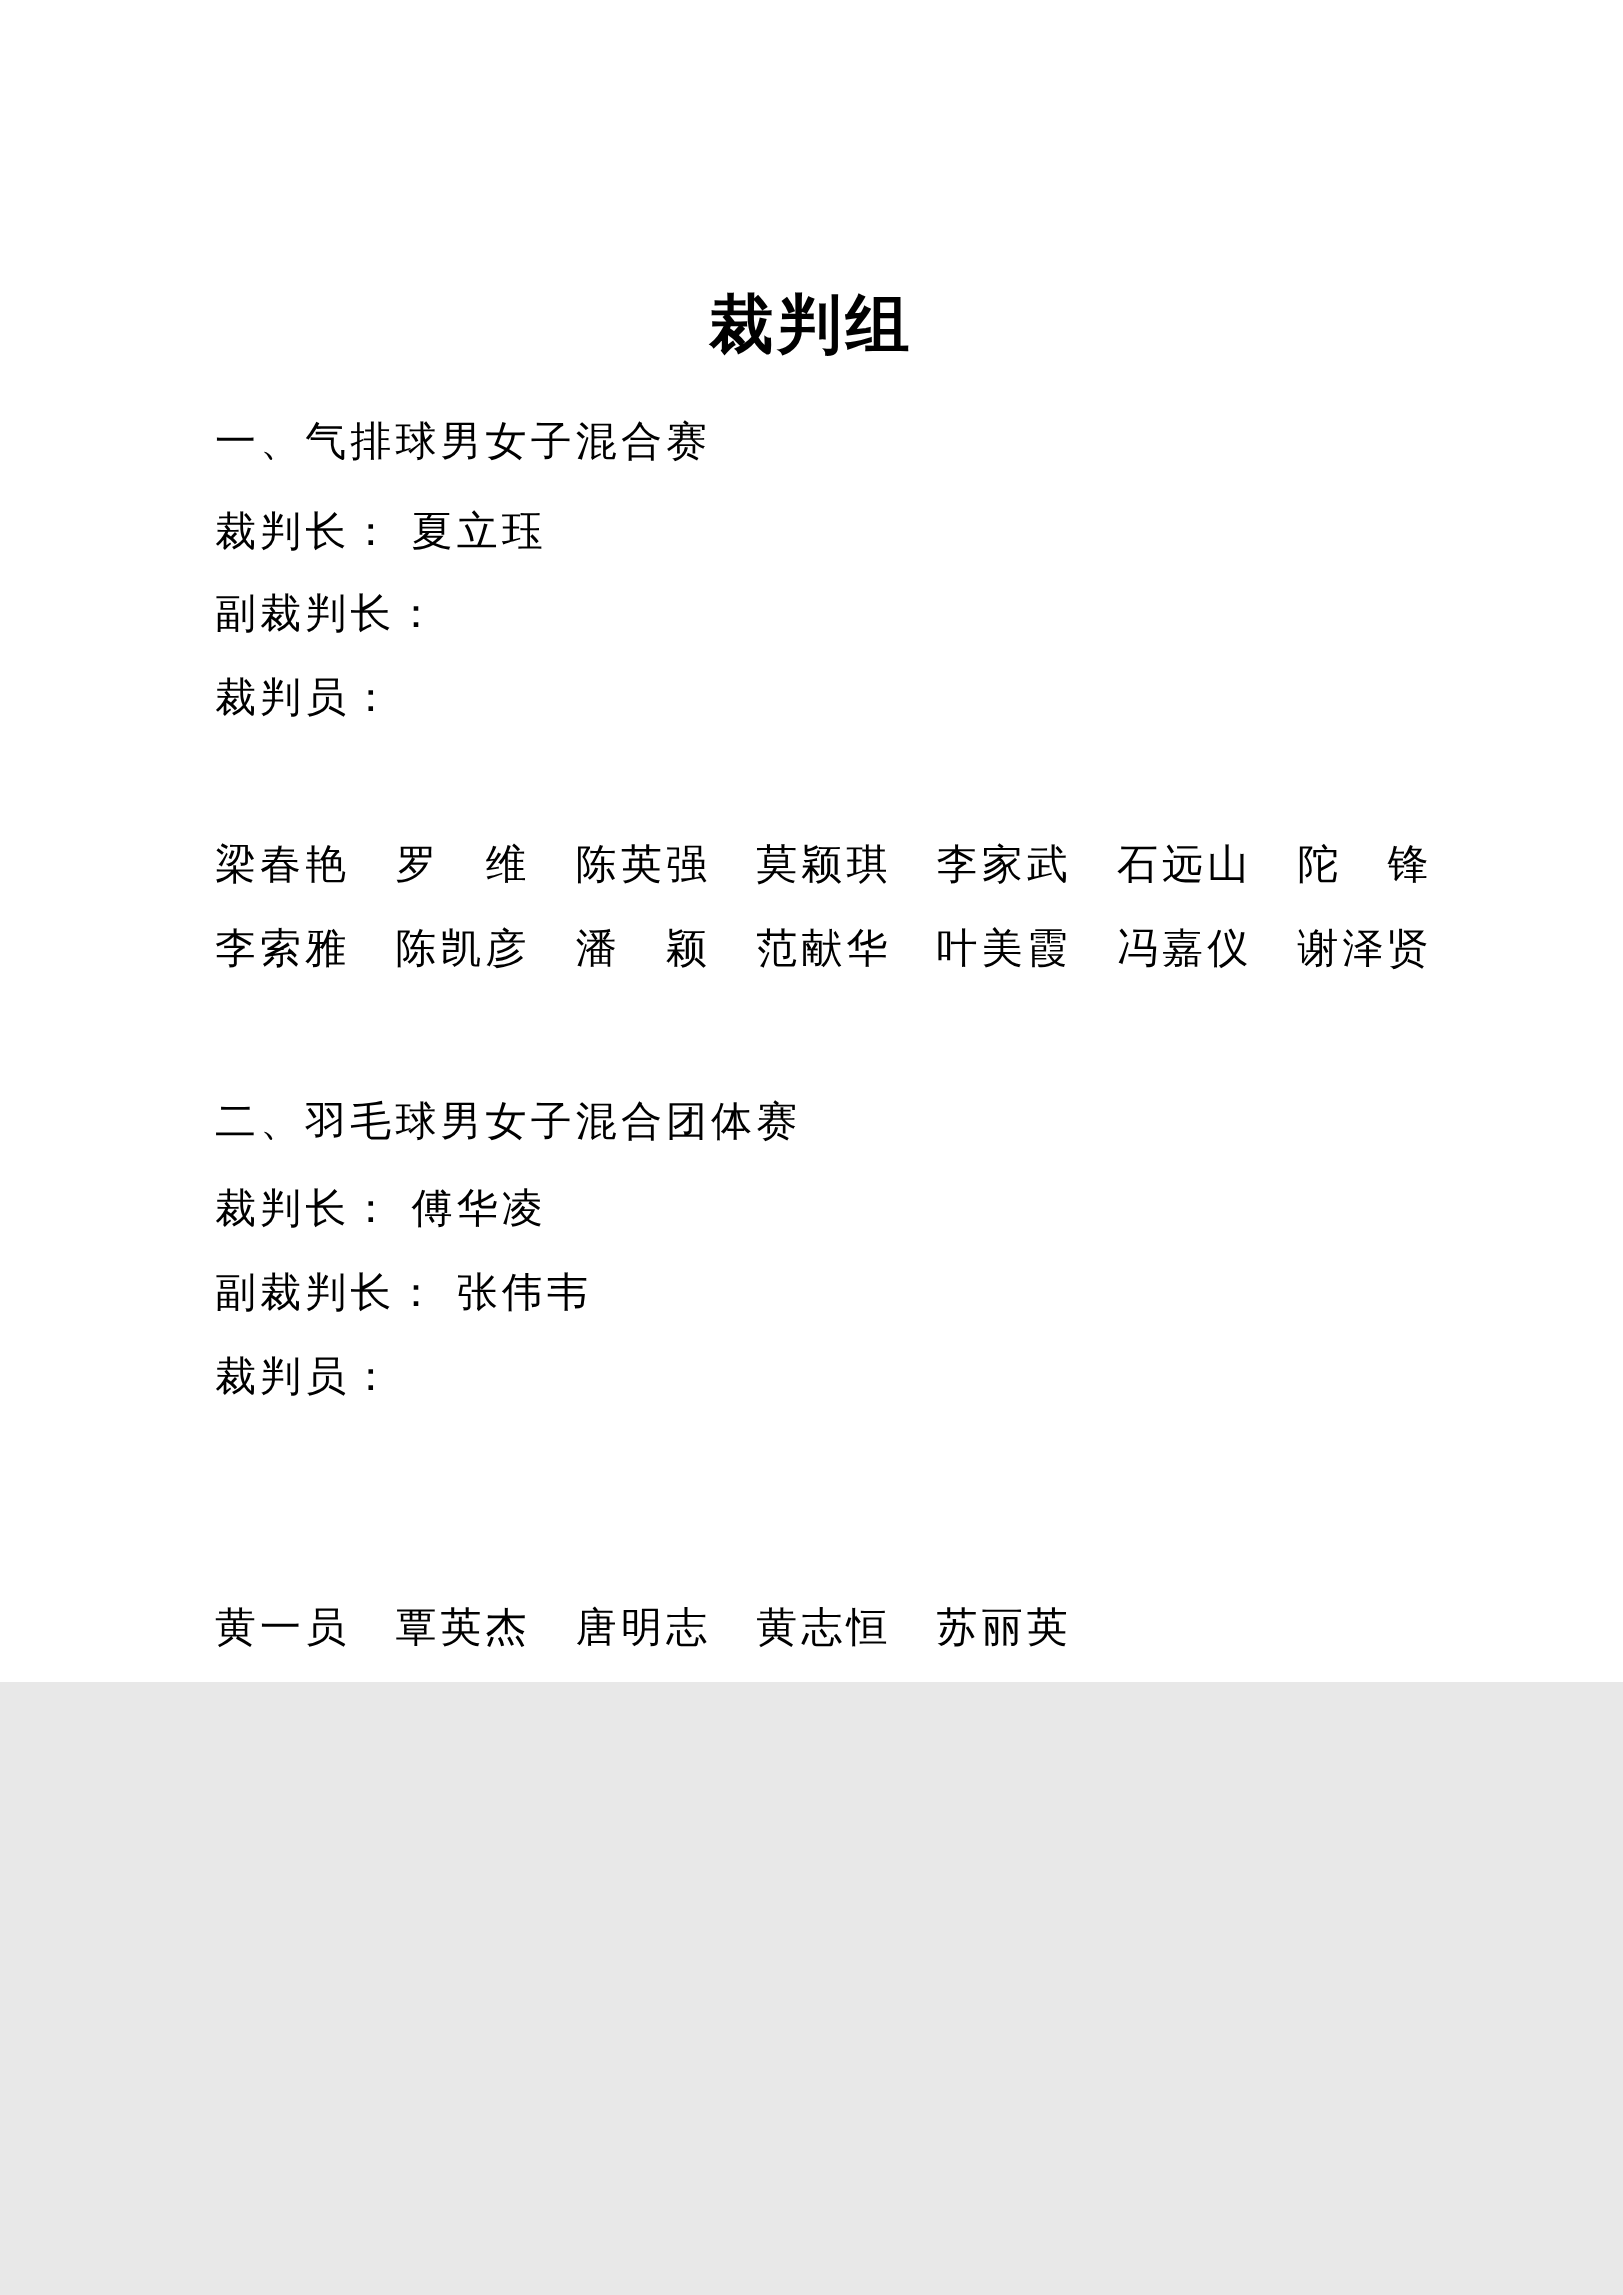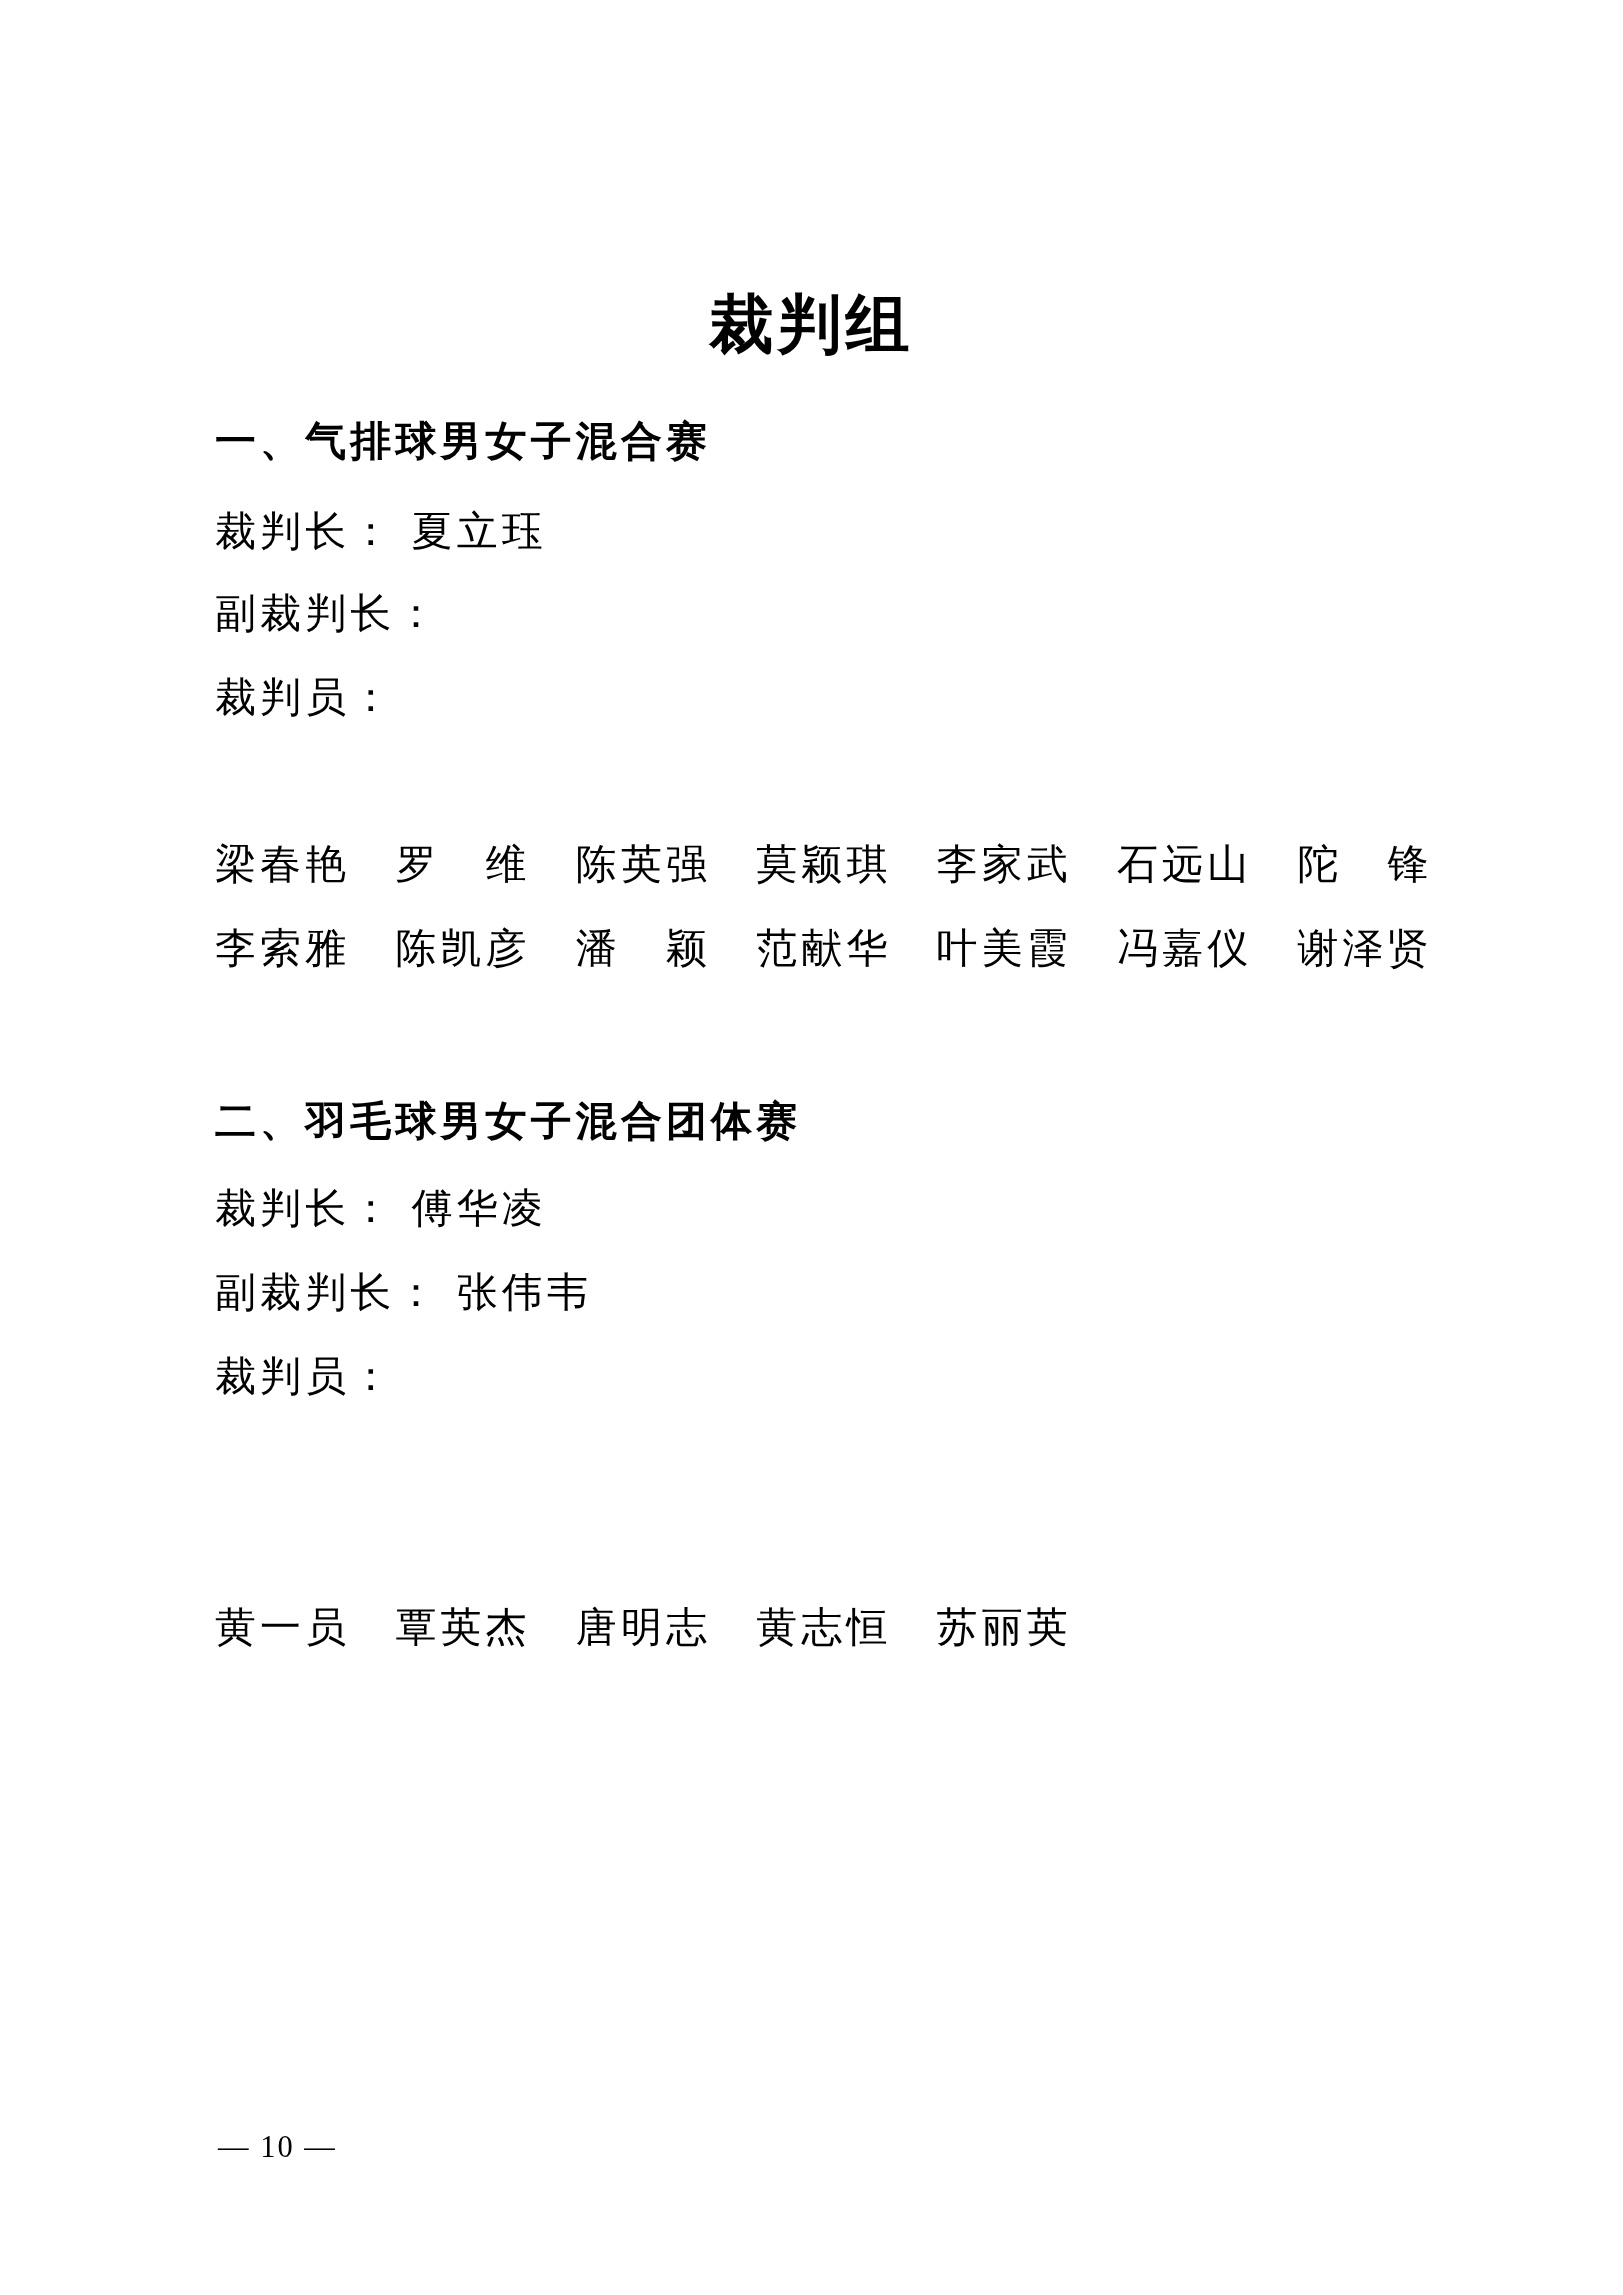--- a/index.html
+++ b/index.html
@@ -1,19 +1,19 @@
 <!DOCTYPE html>
 <html style="font-size:10.8px"><head>
 <meta charset="utf-8">
 <style>
   html,body{margin:0;padding:0;background:#e8e8e8;}
   .page{
     position:relative;
     width:1623px;
-    height:2295px;
+    height:1682px;
     margin:0 auto;
     background:#ffffff;
     color:#000000;
     overflow:hidden;
   }
   .doc-title{
     position:absolute;
     top:290px; left:0; width:100%;
     text-align:center;
     font-family:"Liberation Serif","DejaVu Serif",serif;
@@ -29,21 +29,21 @@
     display:flex;
     align-items:flex-start;
     font-family:Liberation Serif, serif;
     font-size:41px;
     line-height:1.15;
     letter-spacing:4.1px;
     white-space:pre;
   }
   .heading{
     font-family:"Liberation Sans","DejaVu Sans",sans-serif;
-    font-weight:bold;
+    font-weight:normal;
   }
   .value{ margin-left:16.2px; }
   .pageno{
     position:absolute;
     left:218px; top:2130px;
     font-family:"Liberation Serif","DejaVu Serif",serif;
     font-size:30.5px;
     letter-spacing:2px;
     white-space:pre;
   }

